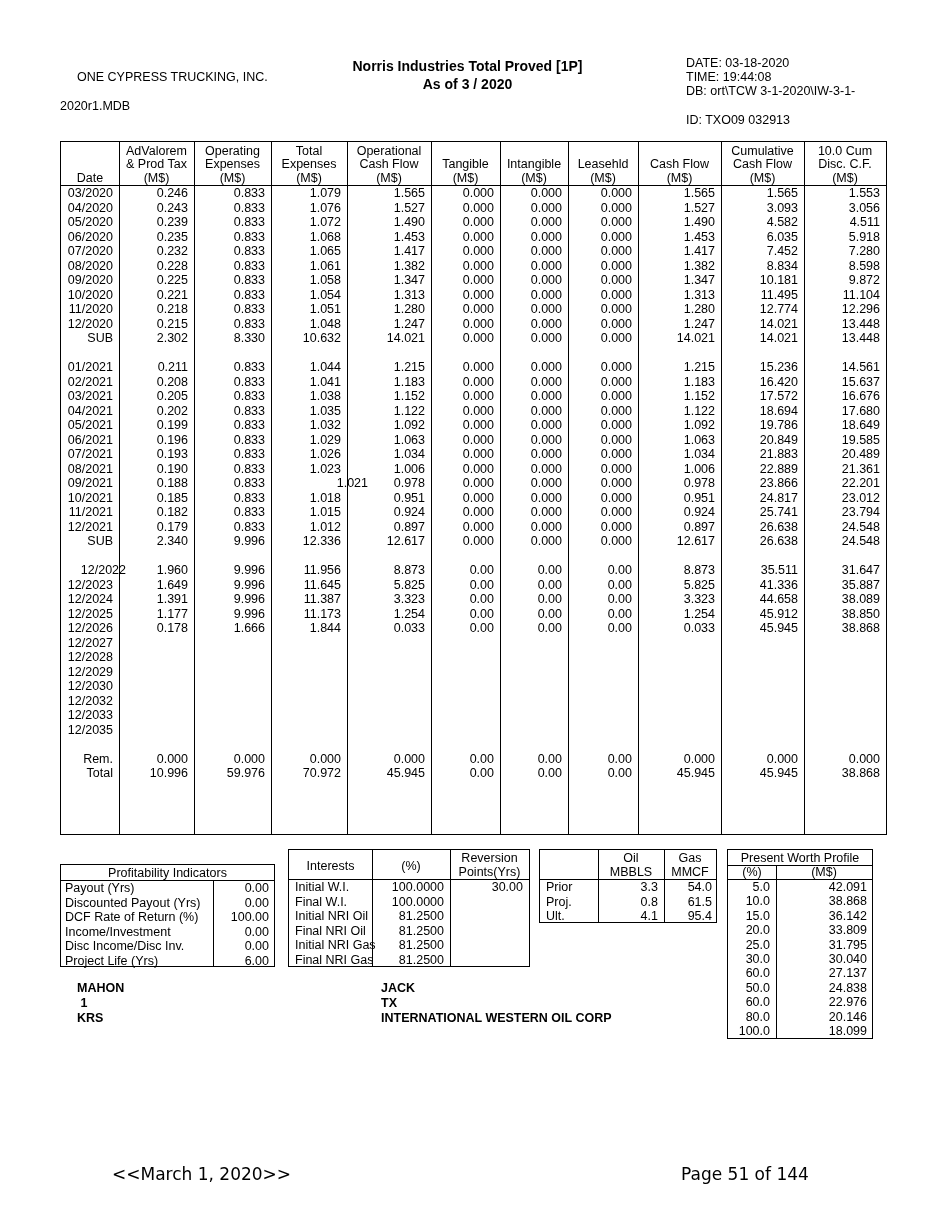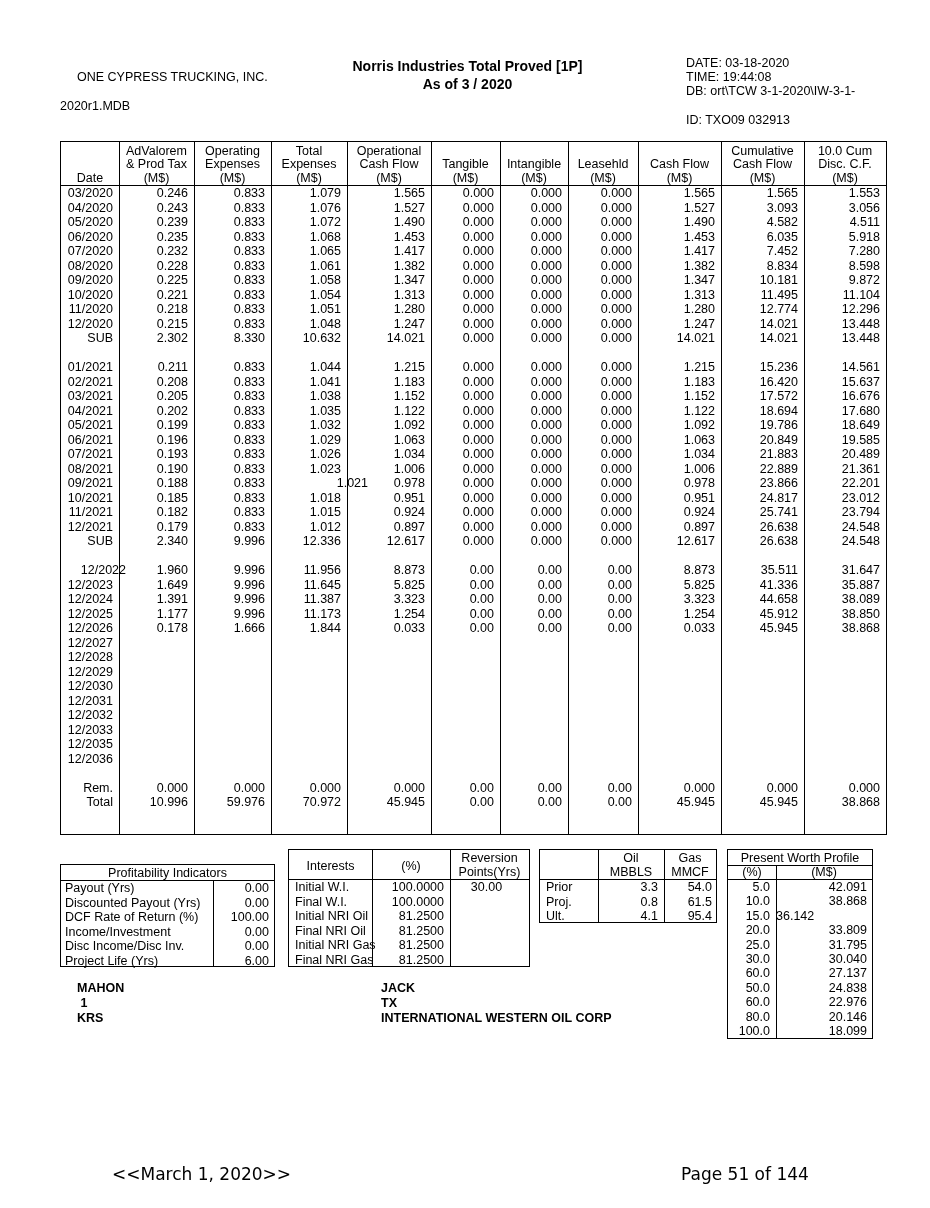--- a/index.html
+++ b/index.html
@@ -530,33 +530,20 @@
         <div class="cell" style="left: 210px; width: 70px;"></div>
         <div class="cell" style="left: 286px; width: 78px;"></div>
         <div class="cell" style="left: 370px; width: 63px;"></div>
         <div class="cell" style="left: 439px; width: 62px;"></div>
         <div class="cell" style="left: 507px; width: 64px;"></div>
         <div class="cell" style="left: 577px; width: 77px;"></div>
         <div class="cell" style="left: 660px; width: 77px;"></div>
         <div class="cell" style="left: 743px; width: 76px;"></div>
       </div>
       <div class="row">
-        <div class="cell" style="left: 0px; width: 52px;">12/2031</div>
-        <div class="cell" style="left: 58px; width: 69px;"></div>
-        <div class="cell" style="left: 133px; width: 71px;"></div>
-        <div class="cell" style="left: 210px; width: 70px;"></div>
-        <div class="cell" style="left: 286px; width: 78px;"></div>
-        <div class="cell" style="left: 370px; width: 63px;"></div>
-        <div class="cell" style="left: 439px; width: 62px;"></div>
-        <div class="cell" style="left: 507px; width: 64px;"></div>
-        <div class="cell" style="left: 577px; width: 77px;"></div>
-        <div class="cell" style="left: 660px; width: 77px;"></div>
-        <div class="cell" style="left: 743px; width: 76px;"></div>
-      </div>
-      <div class="row">
         <div class="cell" style="left: 0px; width: 52px;">12/2032</div>
         <div class="cell" style="left: 58px; width: 69px;"></div>
         <div class="cell" style="left: 133px; width: 71px;"></div>
         <div class="cell" style="left: 210px; width: 70px;"></div>
         <div class="cell" style="left: 286px; width: 78px;"></div>
         <div class="cell" style="left: 370px; width: 63px;"></div>
         <div class="cell" style="left: 439px; width: 62px;"></div>
         <div class="cell" style="left: 507px; width: 64px;"></div>
         <div class="cell" style="left: 577px; width: 77px;"></div>
         <div class="cell" style="left: 660px; width: 77px;"></div>
@@ -570,33 +557,20 @@
         <div class="cell" style="left: 286px; width: 78px;"></div>
         <div class="cell" style="left: 370px; width: 63px;"></div>
         <div class="cell" style="left: 439px; width: 62px;"></div>
         <div class="cell" style="left: 507px; width: 64px;"></div>
         <div class="cell" style="left: 577px; width: 77px;"></div>
         <div class="cell" style="left: 660px; width: 77px;"></div>
         <div class="cell" style="left: 743px; width: 76px;"></div>
       </div>
       <div class="row">
         <div class="cell" style="left: 0px; width: 52px;">12/2035</div>
-        <div class="cell" style="left: 58px; width: 69px;"></div>
-        <div class="cell" style="left: 133px; width: 71px;"></div>
-        <div class="cell" style="left: 210px; width: 70px;"></div>
-        <div class="cell" style="left: 286px; width: 78px;"></div>
-        <div class="cell" style="left: 370px; width: 63px;"></div>
-        <div class="cell" style="left: 439px; width: 62px;"></div>
-        <div class="cell" style="left: 507px; width: 64px;"></div>
-        <div class="cell" style="left: 577px; width: 77px;"></div>
-        <div class="cell" style="left: 660px; width: 77px;"></div>
-        <div class="cell" style="left: 743px; width: 76px;"></div>
-      </div>
-      <div class="row">
-        <div class="cell" style="left: 0px; width: 52px;">12/2036</div>
         <div class="cell" style="left: 58px; width: 69px;"></div>
         <div class="cell" style="left: 133px; width: 71px;"></div>
         <div class="cell" style="left: 210px; width: 70px;"></div>
         <div class="cell" style="left: 286px; width: 78px;"></div>
         <div class="cell" style="left: 370px; width: 63px;"></div>
         <div class="cell" style="left: 439px; width: 62px;"></div>
         <div class="cell" style="left: 507px; width: 64px;"></div>
         <div class="cell" style="left: 577px; width: 77px;"></div>
         <div class="cell" style="left: 660px; width: 77px;"></div>
         <div class="cell" style="left: 743px; width: 76px;"></div>
@@ -667,21 +641,21 @@
   <div class="tl" style="left:0;width:83px;top:9px;text-align:center;">Interests</div>
   <div class="tl" style="left:83px;width:78px;top:9px;text-align:center;">(%)</div>
   <div class="tl" style="left:161px;width:79px;top:1px;text-align:center;line-height:14px;">
     <div>Reversion</div>
     <div>Points(Yrs)</div>
   </div>
   <div class="hr" style="left:0;right:0;top:29px;"></div>
   <div id="int-rows">
       <div class="tl" style="left: 6px; top: 30px; text-align: left;">Initial W.I.</div>
       <div class="tl" style="left: 83px; top: 30px; text-align: right; width: 72px;">100.0000</div>
-      <div class="tl" style="left: 161px; top: 30px; text-align: center; width: 73px;">30.00</div>
+      <div class="tl" style="left: 161px; top: 30px; text-align: right; width: 73px;">30.00</div>
       <div class="tl" style="left: 6px; top: 44.5px; text-align: left;">Final W.I.</div>
       <div class="tl" style="left: 83px; top: 44.5px; text-align: right; width: 72px;">100.0000</div>
       <div class="tl" style="left: 161px; top: 44.5px; text-align: right; width: 73px;"></div>
       <div class="tl" style="left: 6px; top: 59px; text-align: left;">Initial NRI Oil</div>
       <div class="tl" style="left: 83px; top: 59px; text-align: right; width: 72px;">81.2500</div>
       <div class="tl" style="left: 161px; top: 59px; text-align: right; width: 73px;"></div>
       <div class="tl" style="left: 6px; top: 73.5px; text-align: left;">Final NRI Oil</div>
       <div class="tl" style="left: 83px; top: 73.5px; text-align: right; width: 72px;">81.2500</div>
       <div class="tl" style="left: 161px; top: 73.5px; text-align: right; width: 73px;"></div>
       <div class="tl" style="left: 6px; top: 88px; text-align: left;">Initial NRI Gas</div>
@@ -724,21 +698,21 @@
   <div class="vr" style="left:48px;top:15px;bottom:0;"></div>
   <div class="tl" style="left:0;width:48px;top:15px;text-align:center;">(%)</div>
   <div class="tl" style="left:48px;width:96px;top:15px;text-align:center;">(M$)</div>
   <div class="hr" style="left:0;right:0;top:29px;"></div>
   <div id="pw-rows">
       <div class="tl" style="left: 0px; width: 42px; text-align: right; top: 30px;">5.0</div>
       <div class="tl" style="left: 48px; width: 91px; text-align: right; top: 30px;">42.091</div>
       <div class="tl" style="left: 0px; width: 42px; text-align: right; top: 44.4px;">10.0</div>
       <div class="tl" style="left: 48px; width: 91px; text-align: right; top: 44.4px;">38.868</div>
       <div class="tl" style="left: 0px; width: 42px; text-align: right; top: 58.8px;">15.0</div>
-      <div class="tl" style="left: 48px; width: 91px; top: 58.8px;">36.142</div>
+      <div class="tl" style="left: 48px; width: 91px; text-align: right; top: 58.8px;">36.142</div>
       <div class="tl" style="left: 0px; width: 42px; text-align: right; top: 73.2px;">20.0</div>
       <div class="tl" style="left: 48px; width: 91px; text-align: right; top: 73.2px;">33.809</div>
       <div class="tl" style="left: 0px; width: 42px; text-align: right; top: 87.6px;">25.0</div>
       <div class="tl" style="left: 48px; width: 91px; text-align: right; top: 87.6px;">31.795</div>
       <div class="tl" style="left: 0px; width: 42px; text-align: right; top: 102px;">30.0</div>
       <div class="tl" style="left: 48px; width: 91px; text-align: right; top: 102px;">30.040</div>
       <div class="tl" style="left: 0px; width: 42px; text-align: right; top: 116.4px;">60.0</div>
       <div class="tl" style="left: 48px; width: 91px; text-align: right; top: 116.4px;">27.137</div>
       <div class="tl" style="left: 0px; width: 42px; text-align: right; top: 130.8px;">50.0</div>
       <div class="tl" style="left: 48px; width: 91px; text-align: right; top: 130.8px;">24.838</div>

